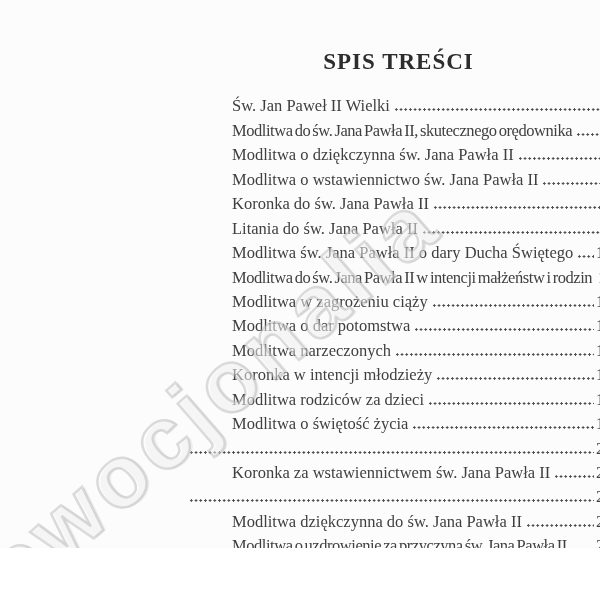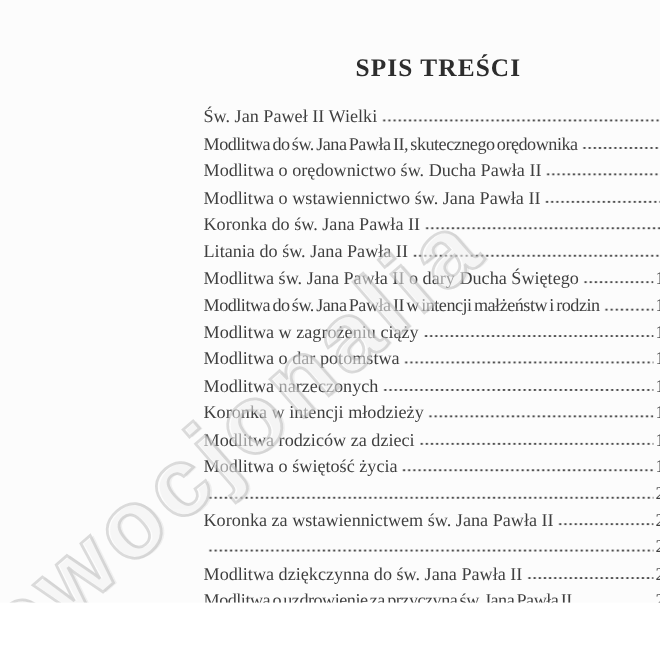--- a/index.html
+++ b/index.html
@@ -14,21 +14,21 @@
     letter-spacing:1px;color:#2d2d2d;white-space:nowrap;
   }
   .toc{
     position:absolute;top:93px;left:185px;width:427px;
   }
   .toc-row{
     display:flex;align-items:flex-end;height:24.45px;
     font-size:16.5px;color:#3f3f3f;
   }
   .toc-row .label{
-    flex:0 0 auto;white-space:nowrap;line-height:23px;
+    flex:0 0 auto;white-space:nowrap;line-height:23px;margin-left:47px;
   }
   .toc-row .label.condensed{
     letter-spacing:-0.45px;word-spacing:-1.6px;
   }
   .toc-row .leader{
     flex:1 1 0;min-width:0;height:7px;margin:0 2px 4px 4px;
     background-image:radial-gradient(circle,#4e4e4e 1.05px,rgba(0,0,0,0) 1.35px);
     background-size:4.7px 7px;background-repeat:repeat-x;
     background-position:0 50%;
   }
@@ -58,21 +58,21 @@
         <span class="label">Św. Jan Paweł II Wielki</span>
         <span class="leader"></span>
         <span class="pagenum empty"></span>
       </div>
       <div class="toc-row">
         <span class="label condensed">Modlitwa do św. Jana Pawła II, skutecznego orędownika</span>
         <span class="leader"></span>
         <span class="pagenum empty"></span>
       </div>
       <div class="toc-row">
-        <span class="label">Modlitwa o orędownictwo św. Ducha Pawła II</span>
+        <span class="label">Modlitwa o dziękczynna św. Jana Pawła II</span>
         <span class="leader"></span>
         <span class="pagenum empty"></span>
       </div>
       <div class="toc-row">
         <span class="label">Modlitwa o wstawiennictwo św. Jana Pawła II</span>
         <span class="leader"></span>
         <span class="pagenum empty"></span>
       </div>
       <div class="toc-row">
         <span class="label">Koronka do św. Jana Pawła II</span>

